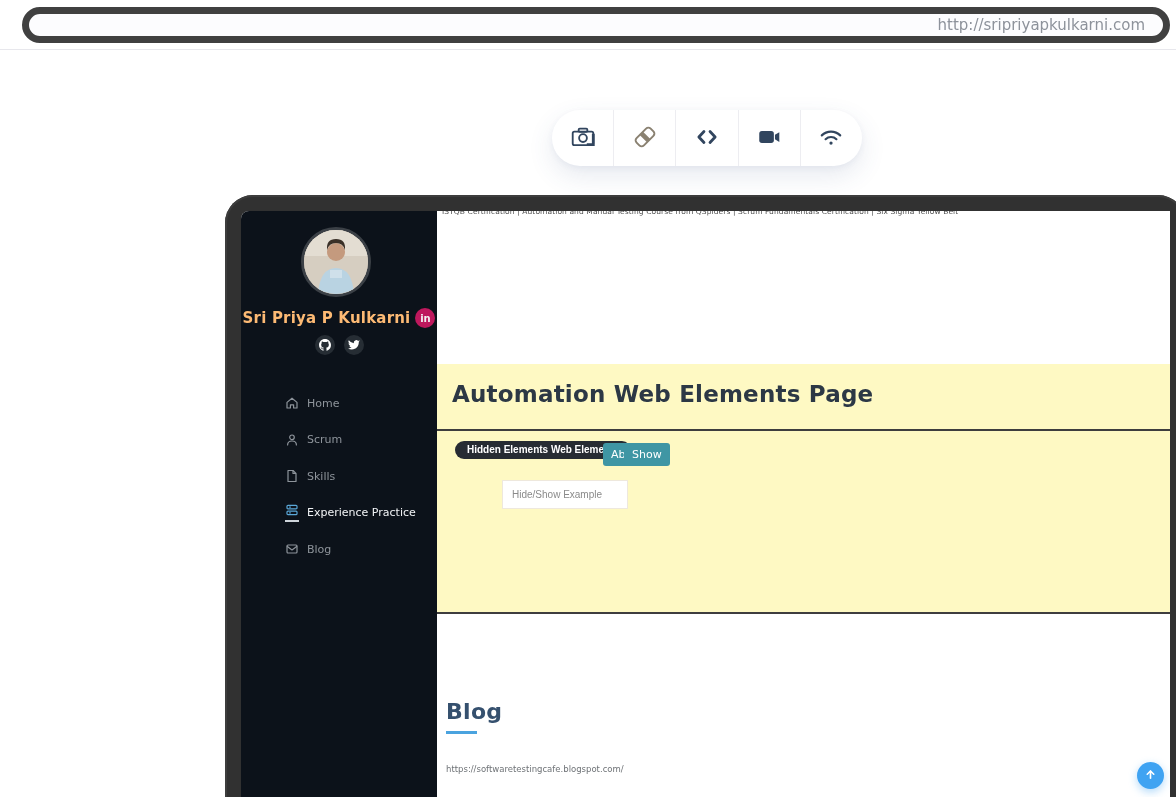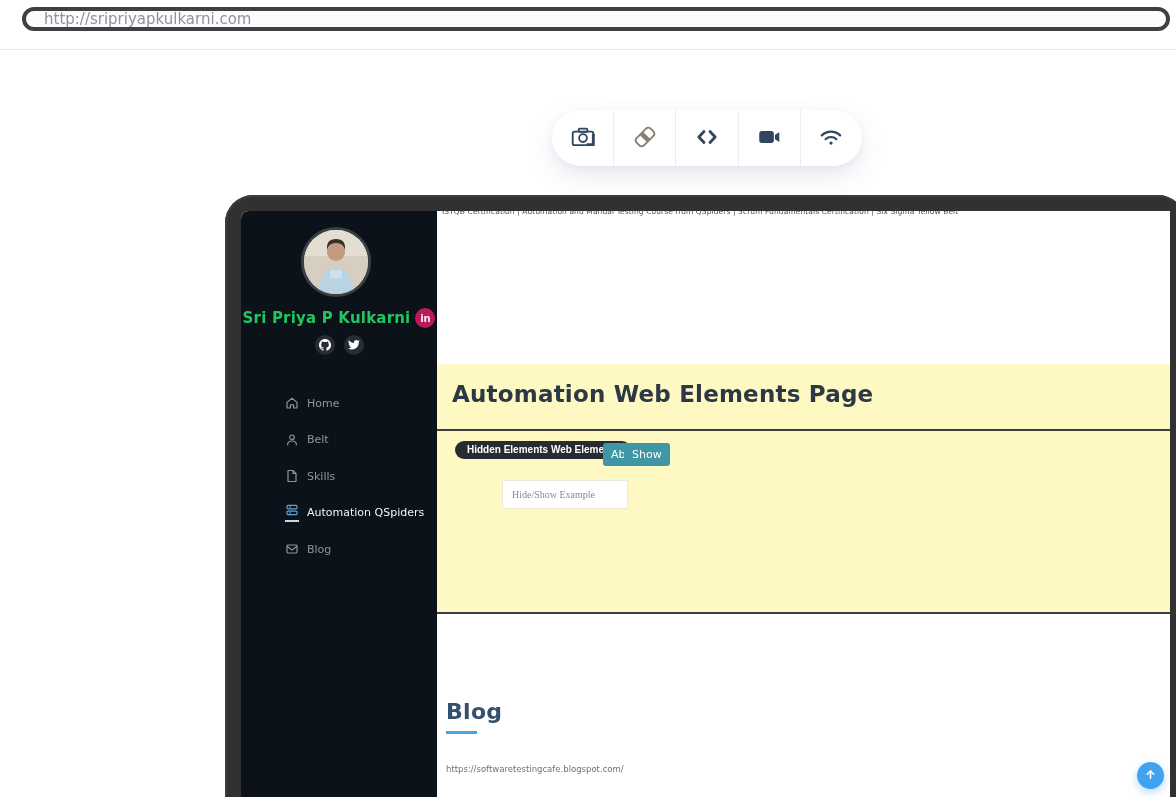--- a/index.html
+++ b/index.html
@@ -2,24 +2,24 @@
 <html><head>
 <meta charset="utf-8">
 <style>
   * { margin:0; padding:0; box-sizing:border-box; }
   html,body { width:1176px; height:797px; overflow:hidden; background:#fff;
     font-family:"DejaVu Sans","Liberation Sans",sans-serif; }
 
   
   .topbar { position:absolute; left:0; top:0; width:1176px; height:50px;
     background:#fff; border-bottom:1px solid #e7e7ec; z-index:30; }
-  .url-pill { position:absolute; left:22px; top:7px; width:1148px; height:24px;
-    border:4px solid #404040; border-radius:18px; background:#fcfcfe;
+  .url-pill { position:absolute; left:22px; top:7px; width:1148px; height:36px;
+    border:7px solid #404040; border-radius:18px; background:#fcfcfe;
     font-size:15px; color:#8d929b; padding:0 18px; outline:none;
-    font-family:"DejaVu Sans","Liberation Sans",sans-serif; }
+    font-family:"DejaVu Sans","Liberation Sans",sans-serif;text-align:right; }
 
   
   .devbar { position:absolute; left:552px; top:110px; width:310px; height:56px;
     background:#fff; border-radius:28px; display:flex; align-items:stretch;
     box-shadow:0 10px 26px rgba(60,80,130,0.12), 0 2px 6px rgba(60,80,130,0.06); z-index:25; }
   .devbar .cell { flex:1; display:flex; align-items:center; justify-content:center;
     border-right:1px solid #ededf1; cursor:pointer; background:none; border-top:none; border-bottom:none; border-left:none; }
   .devbar .cell:last-child { border-right:none; }
 
   
@@ -29,21 +29,21 @@
   .viewport { position:absolute; left:16px; top:16px; width:929px; height:608px;
     background:#fff; border-radius:8px 0 0 0; overflow:hidden; }
 
   
   .sidebar { position:absolute; left:0; top:0; width:196px; height:100%;
     background:#0c121a; }
   .avatar { position:absolute; left:60px; top:16px; width:70px; height:70px;
     border-radius:50%; border:3px solid #3b4046; overflow:hidden; background:#cfc5b8; }
   .name-row { position:absolute; left:0; top:97px; width:196px; display:flex;
     align-items:center; justify-content:center; gap:5px; }
-  .name { color:#22c55e; font-size:15px; font-weight:bold; letter-spacing:.2px; white-space:nowrap; }
+  .name { color:#fdba74; font-size:15px; font-weight:bold; letter-spacing:.2px; white-space:nowrap; }
   .in-badge { width:20px; height:20px; border-radius:50%; background:#be185d;
     color:#f2f2f2; font-size:10px; font-weight:bold; display:flex;
     align-items:center; justify-content:center; cursor:pointer; flex:0 0 auto; }
   .socials { position:absolute; left:0; top:124px; width:196px; display:flex;
     justify-content:center; gap:9px; }
   .soc { width:20px; height:20px; border-radius:50%; background:#262d34;
     display:flex; align-items:center; justify-content:center; cursor:pointer; border:none; }
 
   .nav { position:absolute; left:0; top:174px; width:216px; list-style:none; }
   .nav li { height:36.5px; display:flex; align-items:center; padding-left:44px;
@@ -68,21 +68,21 @@
   .hidden-badge { position:absolute; left:18px; top:77px; height:18px; border-radius:9px;
     background:#272c33; color:#fff; font-size:10px; font-weight:bold;
     padding:0 12px; line-height:18px; border:none; cursor:pointer; white-space:nowrap; }
   .btn-teal { position:absolute; top:79px; height:23px; background:#3f96a4; color:#fff;
     font-size:11px; border:none; border-radius:3px; cursor:pointer; padding:0 8px;
     font-family:"DejaVu Sans","Liberation Sans",sans-serif; }
   .btn-hide { left:166px; }
   .btn-show { left:187px; }
   .hs-input { position:absolute; left:65px; top:116px; width:126px; height:29px;
     border:1px solid #eee8dd; background:#fff; font-size:10px; color:#444;
-    padding:0 9px; outline:none; font-family:Liberation Serif, serif; }
+    padding:0 9px; outline:none; font-family:Liberation Sans, sans-serif; }
   .hs-input::placeholder { color:#8a8a8a; }
 
   .blog { position:absolute; left:9px; top:488px; }
   .blog h2 { font-size:22px; font-weight:bold; color:#35506e; letter-spacing:.3px; }
   .blog .rule { width:31px; height:3px; background:#4aa3df; margin-top:7px; }
   .blog .lnk { display:block; margin-top:30px; font-size:8.5px; color:#6e7276;
     text-decoration:none; }
 
   
   .scrolltop { position:absolute; left:1137px; top:762px; width:27px; height:27px;
@@ -185,40 +185,40 @@
           </span>
           <span class="lbl">Home</span>
         </li>
         <li>
           <span class="ic">
             <svg width="14" height="14" viewBox="0 0 14 14" fill="none" stroke="#8e949b" stroke-width="1.2" stroke-linecap="round">
               <circle cx="7" cy="4.3" r="2.3"></circle>
               <path d="M2.6 12 c0-2.6 2-4 4.4-4 s4.4 1.4 4.4 4"></path>
             </svg>
           </span>
-          <span class="lbl">Belt</span>
+          <span class="lbl">Scrum</span>
         </li>
         <li>
           <span class="ic">
             <svg width="14" height="14" viewBox="0 0 14 14" fill="none" stroke="#8e949b" stroke-width="1.2" stroke-linejoin="round">
               <path d="M3 1.5 h5 l3 3 V12.5 H3 Z"></path>
               <path d="M8 1.5 V4.5 H11"></path>
             </svg>
           </span>
           <span class="lbl">Skills</span>
         </li>
         <li class="active">
           <span class="ic">
             <svg width="14" height="14" viewBox="0 0 14 14" fill="none" stroke="#5aa7d8" stroke-width="1.2">
               <rect x="2" y="2.3" width="10" height="3.6" rx="1"></rect>
               <rect x="2" y="8.1" width="10" height="3.6" rx="1"></rect>
               <path d="M4.2 4.1 h1.6 M4.2 9.9 h1.6"></path>
             </svg>
           </span>
-          <span class="lbl">Automation QSpiders</span>
+          <span class="lbl">Experience Practice</span>
         </li>
         <li>
           <span class="ic">
             <svg width="14" height="14" viewBox="0 0 14 14" fill="none" stroke="#8e949b" stroke-width="1.2" stroke-linejoin="round">
               <rect x="2" y="3" width="10" height="8" rx="1"></rect>
               <path d="M2 4.2 L7 8 L12 4.2"></path>
             </svg>
           </span>
           <span class="lbl">Blog</span>
         </li>

